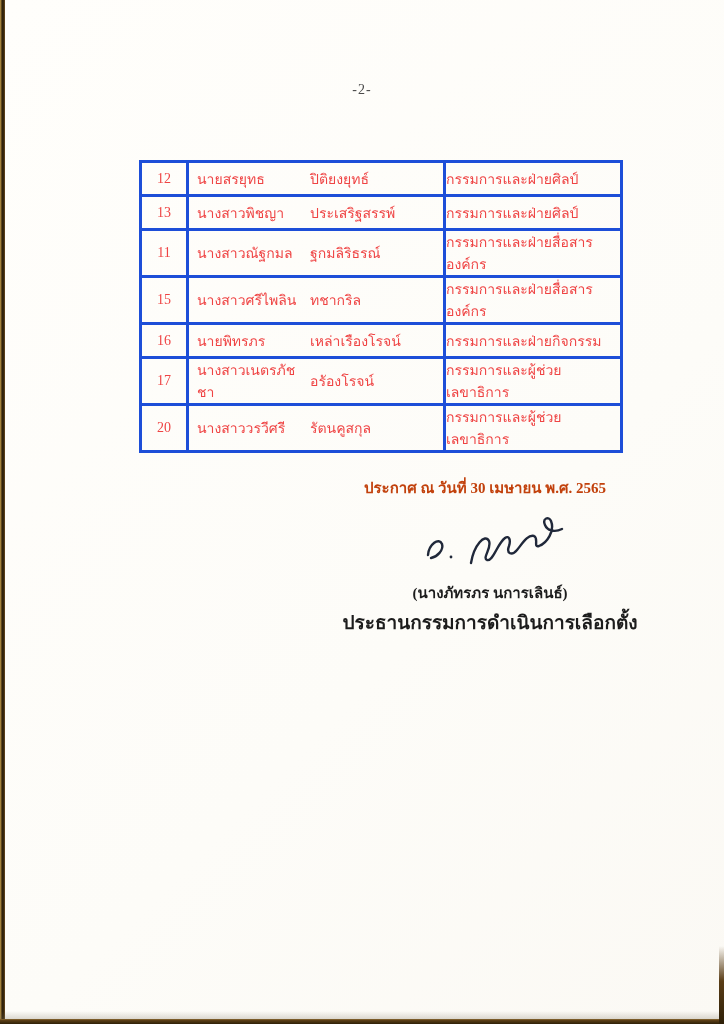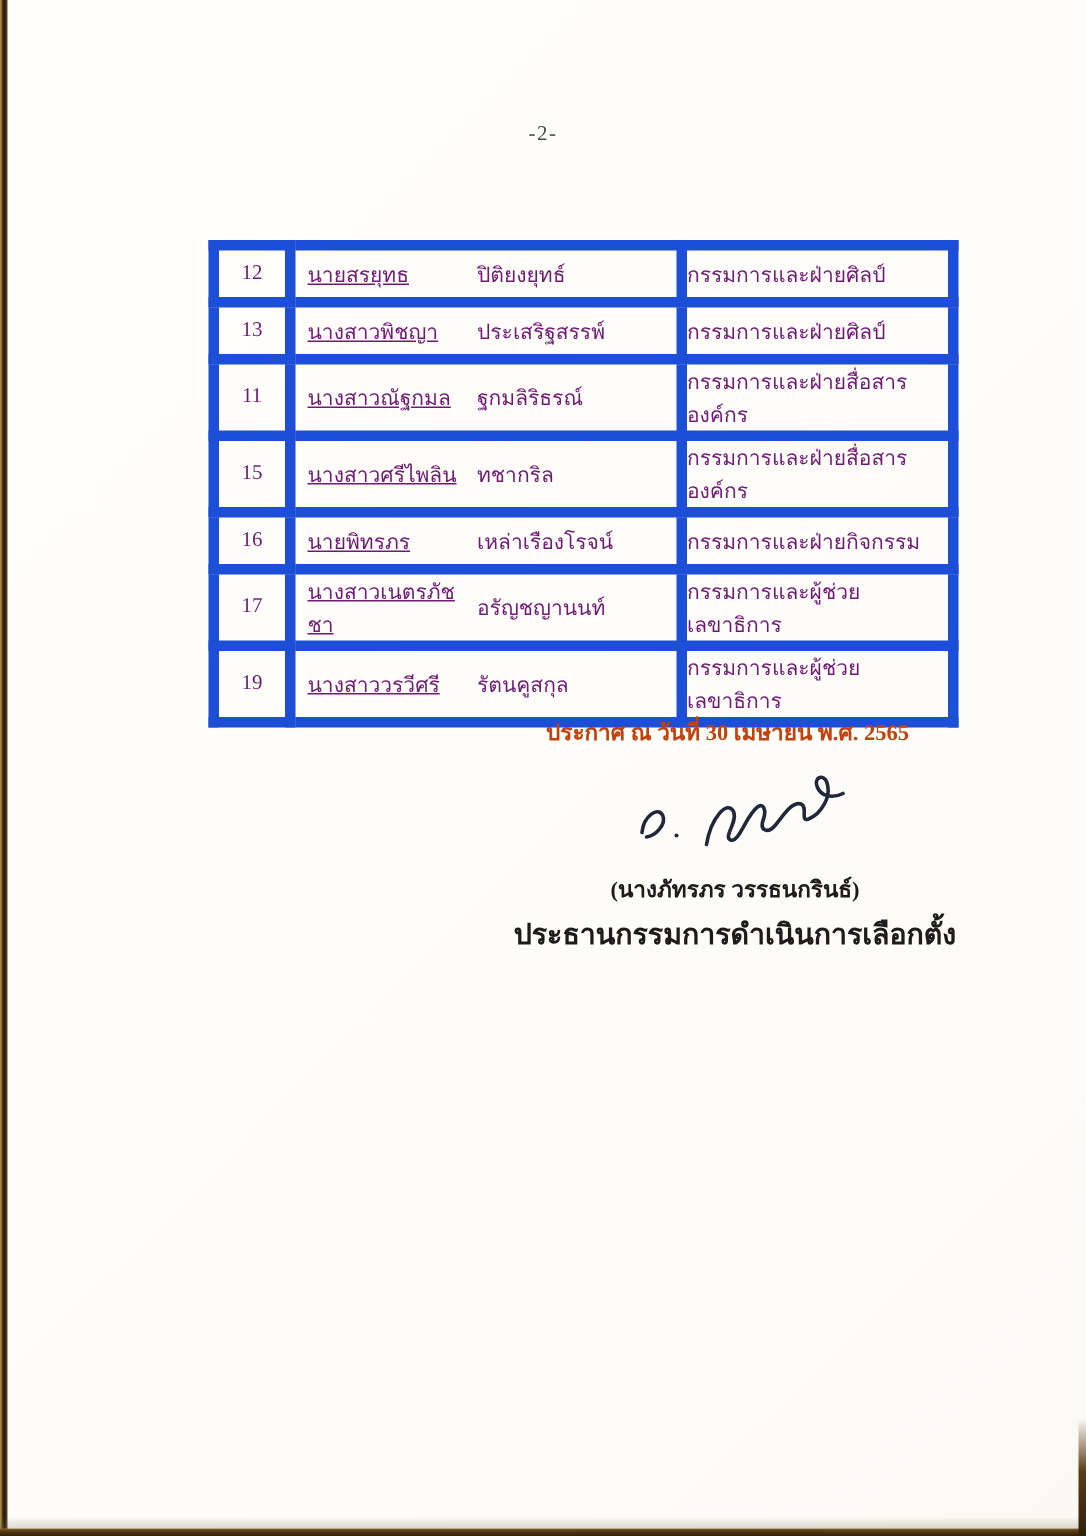--- a/index.html
+++ b/index.html
@@ -18,27 +18,27 @@
   .edge-bottom-shadow{position:absolute;left:0;bottom:5px;width:100%;height:8px;
     background:linear-gradient(0deg,rgba(120,110,90,.25),rgba(120,110,90,0));}
   .edge-right{position:absolute;right:0;bottom:0;width:5px;height:78px;
     background:linear-gradient(0deg,#2e2008 0%,#5a3d16 55%,rgba(90,61,22,0) 100%);}
 
   .page-number{position:absolute;top:82px;left:0;width:724px;text-align:center;
     font-size:14px;color:#4a4a4a;letter-spacing:1px;}
 
   table.roster{position:absolute;left:139px;top:160px;border-collapse:collapse;
     table-layout:fixed;width:472px;}
-  table.roster td{border:7px solid #1d4ed8;height:31px;vertical-align:middle;
-    font-size:14px;color:#701a75;padding:0;}
+  table.roster td{border:3px solid #1d4ed8;height:31px;vertical-align:middle;
+    font-size:14px;color:#ef4444;padding:0;}
   td.c-no{width:44px;text-align:center;font-size:13px;color:#222;}
   td.c-name{width:254px;}
   td.c-role{width:174px;padding-left:8px;margin-left:42px;}
   .namewrap{display:flex;align-items:center;padding-left:8px;}
-  .fname{display:inline-block;width:113px;text-decoration:underline;}
+  .fname{display:inline-block;width:113px;}
   .lname{display:inline-block;}
 
   .announce{position:absolute;left:340px;top:476px;width:290px;text-align:center;
     font-size:15px;color:#c2410c;font-weight:600;}
 
   .signature{position:absolute;left:416px;top:511px;width:160px;height:66px;}
 
   .signer-name{position:absolute;left:360px;top:581px;width:260px;text-align:center;
     font-size:15px;color:#1c1c1c;font-weight:600;}
   .signer-title{position:absolute;left:340px;top:607px;width:300px;text-align:center;
@@ -105,27 +105,27 @@
             <span class="lname">เหล่าเรืองโรจน์</span>
           </span>
       </td>
       <td class="c-role">กรรมการและฝ่ายกิจกรรม</td>
     </tr>
     <tr>
       <td class="c-no">17</td>
       <td class="c-name">
         <span class="namewrap">
             <span class="fname">นางสาวเนตรภัชชา</span>
-            <span class="lname">อรัญชญานนท์</span>
+            <span class="lname">อรัองโรจน์</span>
           </span>
       </td>
       <td class="c-role">กรรมการและผู้ช่วยเลขาธิการ</td>
     </tr>
     <tr>
-      <td class="c-no">19</td>
+      <td class="c-no">20</td>
       <td class="c-name">
         <span class="namewrap">
             <span class="fname">นางสาววรวีศรี</span>
             <span class="lname">รัตนคูสกุล</span>
           </span>
       </td>
       <td class="c-role">กรรมการและผู้ช่วยเลขาธิการ</td>
     </tr>
   </tbody>
 </table>
@@ -133,14 +133,14 @@
 <div class="announce">ประกาศ ณ วันที่ 30 เมษายน  พ.ศ. 2565</div>
 
 <svg class="signature" viewBox="0 0 160 66" xmlns="http://www.w3.org/2000/svg">
   <g fill="none" stroke="#20283a" stroke-width="2.4" stroke-linecap="round" stroke-linejoin="round">
     <path d="M12,44 C13,33 23,26 26,33 C28,39 21,46 15,47"></path>
     <circle cx="35" cy="46" r="1.4" fill="#20283a" stroke="none"></circle>
     <path d="M55,52 C58,34 69,22 73,30 C76,37 66,47 71,49 C77,51 81,33 89,27 C93,24 95,29 93,35 C90,43 96,45 101,39 C106,33 112,23 118,25 C123,27 117,37 123,35 C131,32 139,20 135,10 C133,5 126,7 129,14 C131,19 138,22 146,18"></path>
   </g>
 </svg>
 
-<div class="signer-name">(นางภัทรภร  วรรธนกรินธ์)</div>
+<div class="signer-name">(นางภัทรภร  นการเลินธ์)</div>
 <div class="signer-title">ประธานกรรมการดำเนินการเลือกตั้ง</div>
 
 </body></html>

